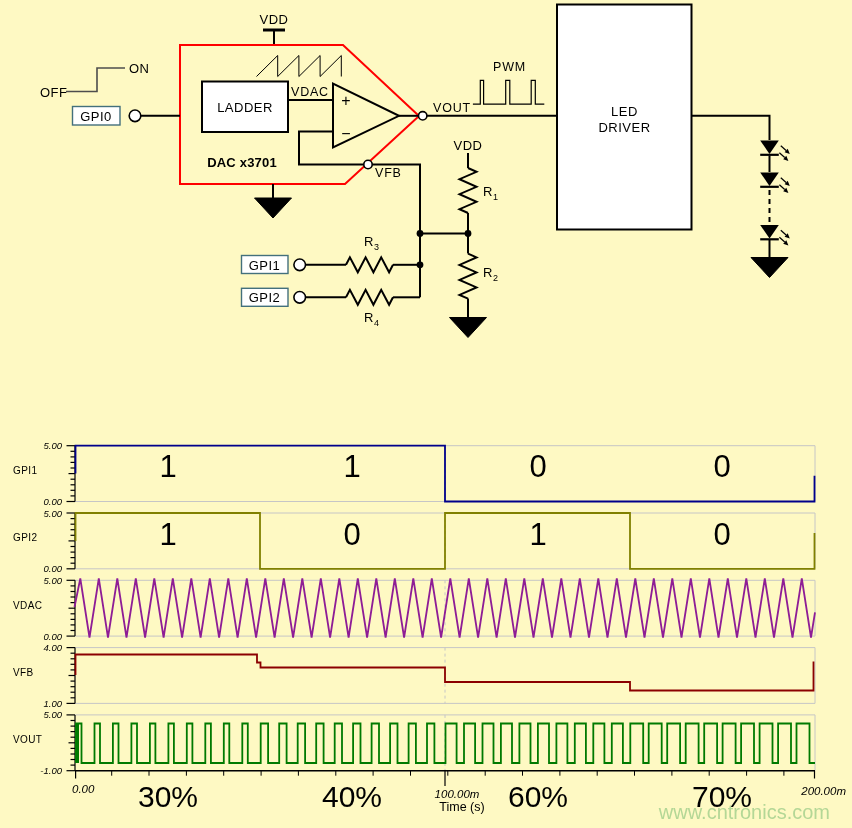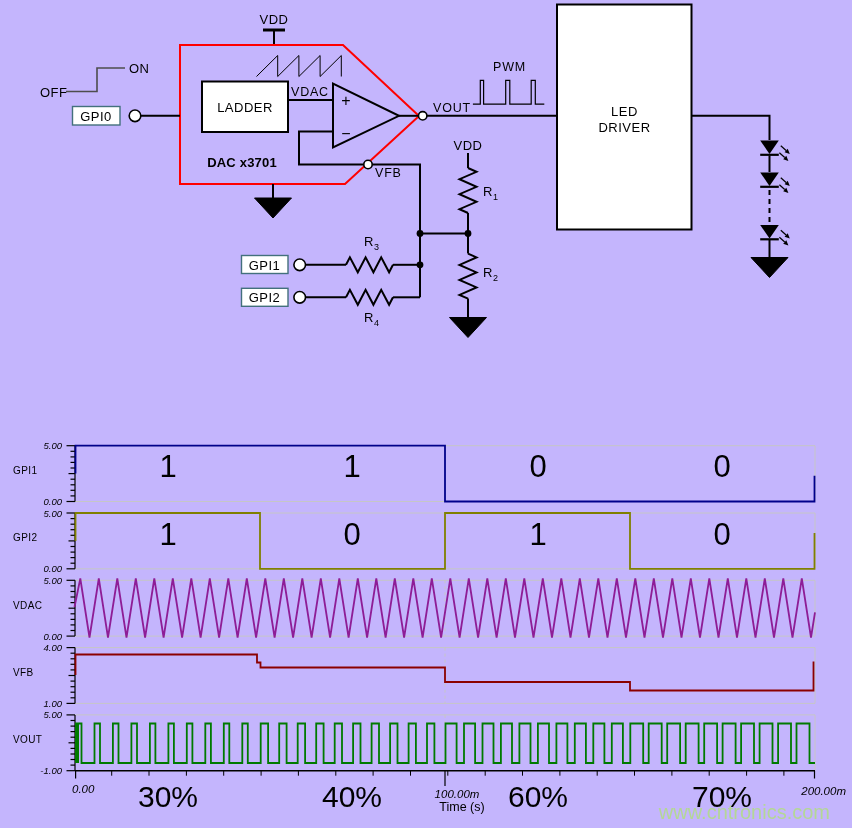--- a/index.html
+++ b/index.html
@@ -1,16 +1,16 @@
 <!DOCTYPE html>
 <html><head>
 <meta charset="utf-8">
 <style>
 html,body { margin:0; padding:0; background:#fff; }
-#wrap { width:852px; height:828px; position:relative; background:#c4b5fd; overflow:hidden; }
+#wrap { width:852px; height:828px; position:relative; background:#fef9c3; overflow:hidden; }
 svg { display:block; }
 text { font-family:"Liberation Sans", sans-serif; fill:#000; fill-opacity:0.999; }
 .clab { font-size:13px; letter-spacing:0.5px; }
 .clab2 { font-size:12.5px; letter-spacing:0.8px; }
 .claby { font-size:13px; font-weight:bold; letter-spacing:0.2px; }
 .csub { font-size:9px; }
 .opamp { font-size:16px; }
 .axlab { font-size:9.5px; font-style:italic; }
 .axlab2 { font-size:11.5px; font-style:italic; }
 .plab { font-size:10px; letter-spacing:0.4px; }

